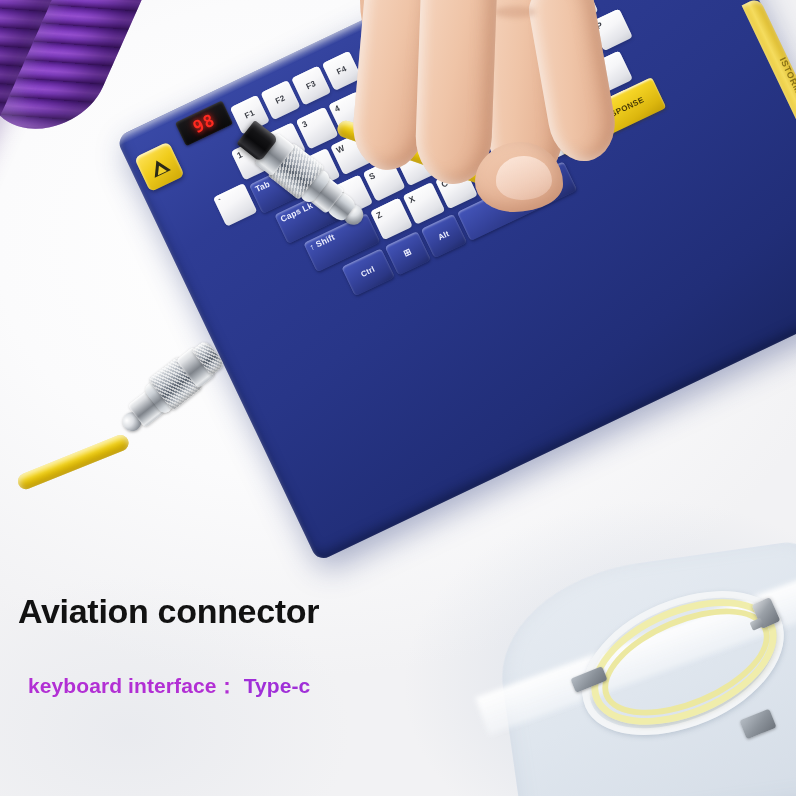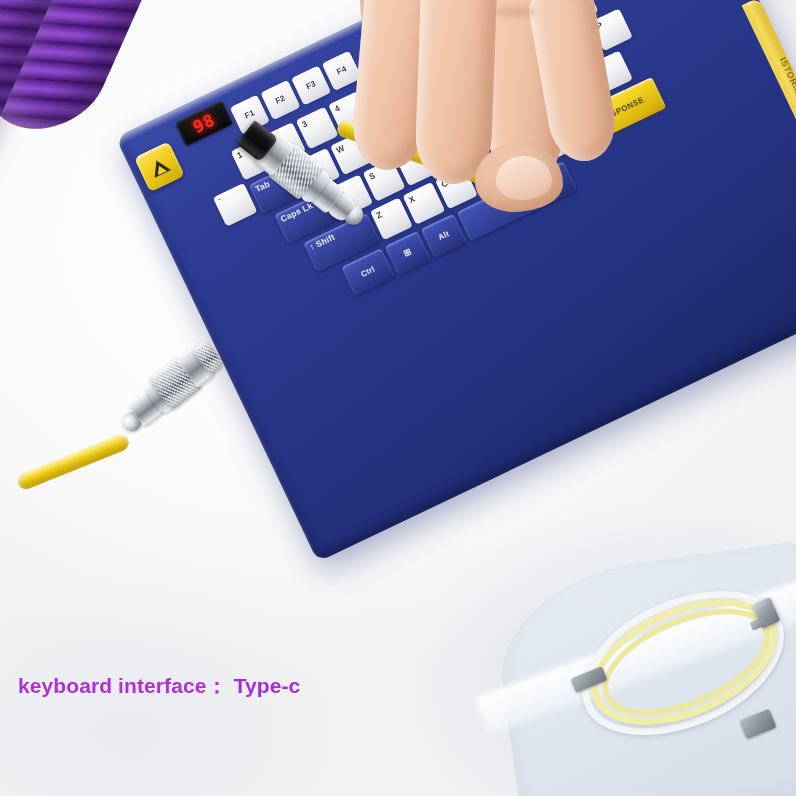--- a/index.html
+++ b/index.html
@@ -409,21 +409,21 @@
     white-space: nowrap;
   }
   .txt-spec {
     position: absolute;
     font-size: 21px;
     font-weight: 700;
     color: #b22fd4;
     white-space: nowrap;
     letter-spacing: .1px;
   }
-  .spec1 { left: 18px; top: 672px; }
+  .spec1 { left: 28px; top: 672px; }
   .spec2 { left: 18px; top: 728px; }
   .spec-val { color: #a02fd8; padding-left: 6px; }
 </style>
 </head>
 <body>
 
 <div id="scene">
 
   <div class="bg-soft"></div>
   <div class="desk-pad"></div>
@@ -549,19 +549,20 @@
     <div class="nail"></div>
   </div>
 
   <div class="loop-white"></div>
   <div class="loop-yellow-a"></div>
   <div class="loop-yellow-b"></div>
   <div class="cable-tip usb-a"></div>
   <div class="cable-tip usb-b"></div>
   <div class="mini-conn"></div>
 
+  <div class="txt-title">Aviation connector</div>
 
   <div class="txt-spec spec1">
     <span>keyboard interface：</span><span class="spec-val">Type-c</span>
   </div>
 
 
 </div>
 
 </body></html>

